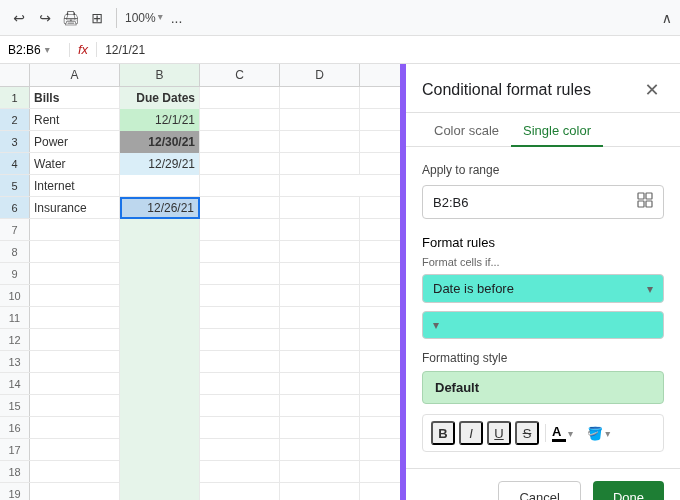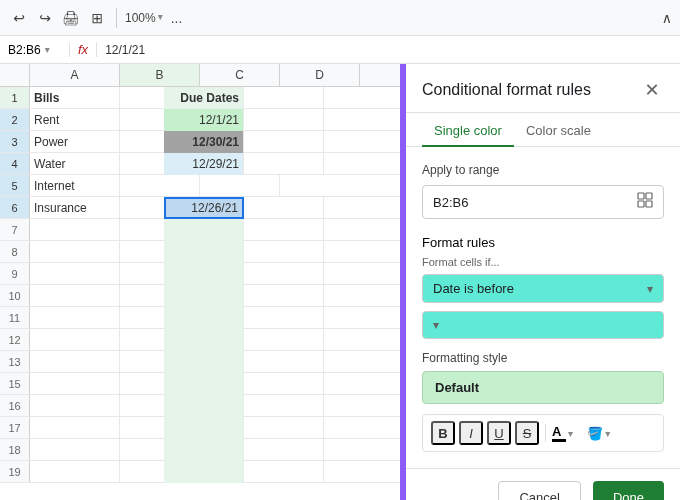--- a/index.html
+++ b/index.html
@@ -161,21 +161,20 @@
       display: flex;
       align-items: center;
       padding: 0 4px;
       font-size: 12px;
       color: #333;
     }
     .cell.col-a { width: 90px; min-width: 90px; }
     .cell.col-b {
       width: 80px; min-width: 80px;
       justify-content: flex-end;
-      margin-left: 44px;
     }
     .cell.col-c { width: 80px; min-width: 80px; }
     .cell.col-d { width: 80px; min-width: 80px; }
     .cell.bold { font-weight: bold; }
     .cell.highlight-green { background: #c6efce; }
     .cell.highlight-blue { background: #bdd7ee; border: 2px solid #1a73e8; }
     .cell.col-b-header { background: #e6f4ea; }
     .header-row .cell { font-weight: bold; }
     .header-row .row-num { background: #e6f4ea; }
 
@@ -539,20 +538,27 @@
           <div class="cell col-d"></div>
         </div>
       <div class="grid-row">
           <div class="row-num">13</div>
           <div class="cell col-a"></div>
           <div class="cell col-b"></div>
           <div class="cell col-c"></div>
           <div class="cell col-d"></div>
         </div>
       <div class="grid-row">
+          <div class="row-num">14</div>
+          <div class="cell col-a"></div>
+          <div class="cell col-b"></div>
+          <div class="cell col-c"></div>
+          <div class="cell col-d"></div>
+        </div>
+      <div class="grid-row">
           <div class="row-num">15</div>
           <div class="cell col-a"></div>
           <div class="cell col-b"></div>
           <div class="cell col-c"></div>
           <div class="cell col-d"></div>
         </div>
       <div class="grid-row">
           <div class="row-num">16</div>
           <div class="cell col-a"></div>
           <div class="cell col-b"></div>
@@ -584,22 +590,22 @@
     </div>
   </div>
 
   <div class="right-panel">
     <div class="panel-header">
       <span class="panel-title">Conditional format rules</span>
       <span class="panel-close">✕</span>
     </div>
 
     <div class="panel-tabs">
+      <div class="tab">Color scale</div>
       <div class="tab active">Single color</div>
-      <div class="tab">Color scale</div>
     </div>
 
     <div class="panel-body">
 
       <div class="section-label">Apply to range</div>
       <div class="range-input-row">
         <span class="range-value">B2:B6</span>
         <span class="range-icon">
           <svg width="16" height="16" viewBox="0 0 16 16" fill="none" xmlns="http://www.w3.org/2000/svg">
             <rect x="1" y="1" width="6" height="6" rx="0.5" stroke="#666" stroke-width="1.2" fill="none"></rect>

